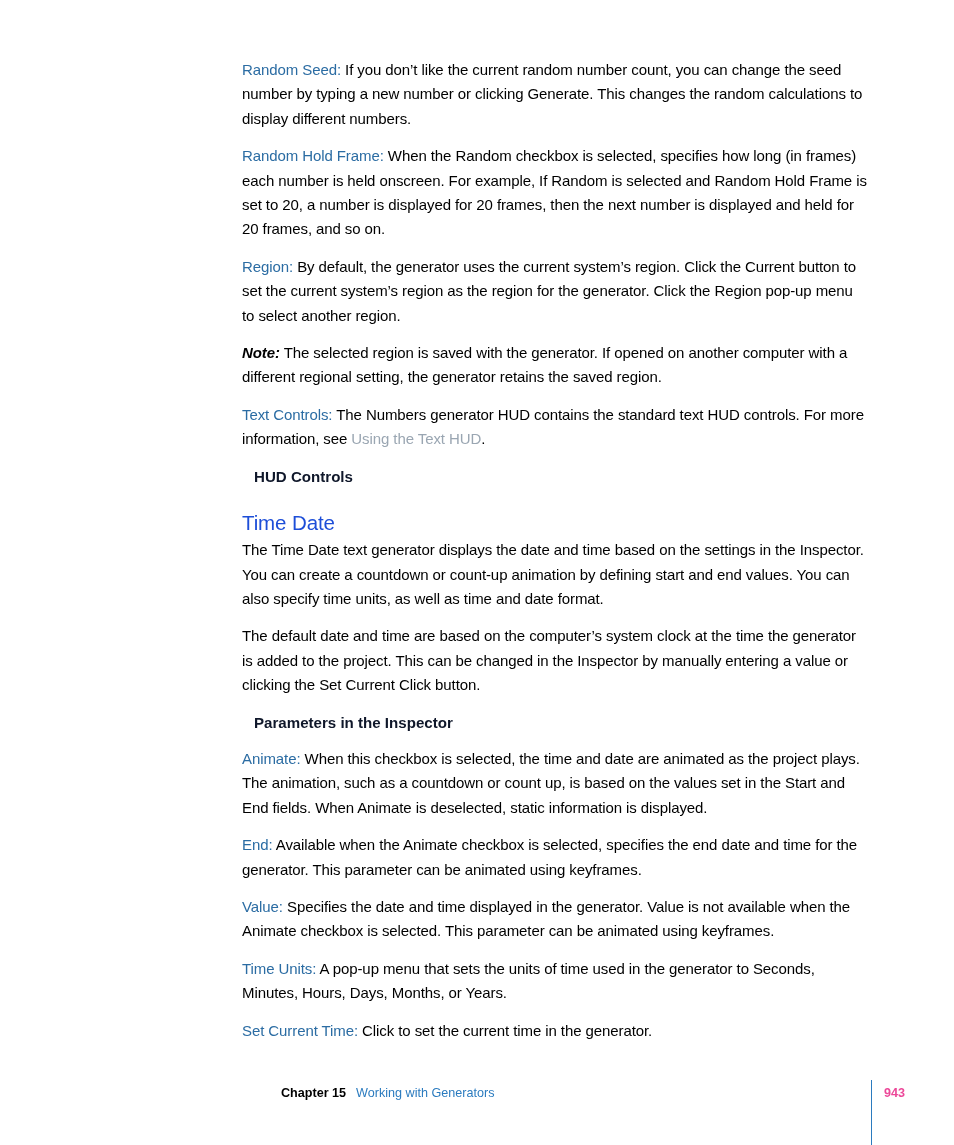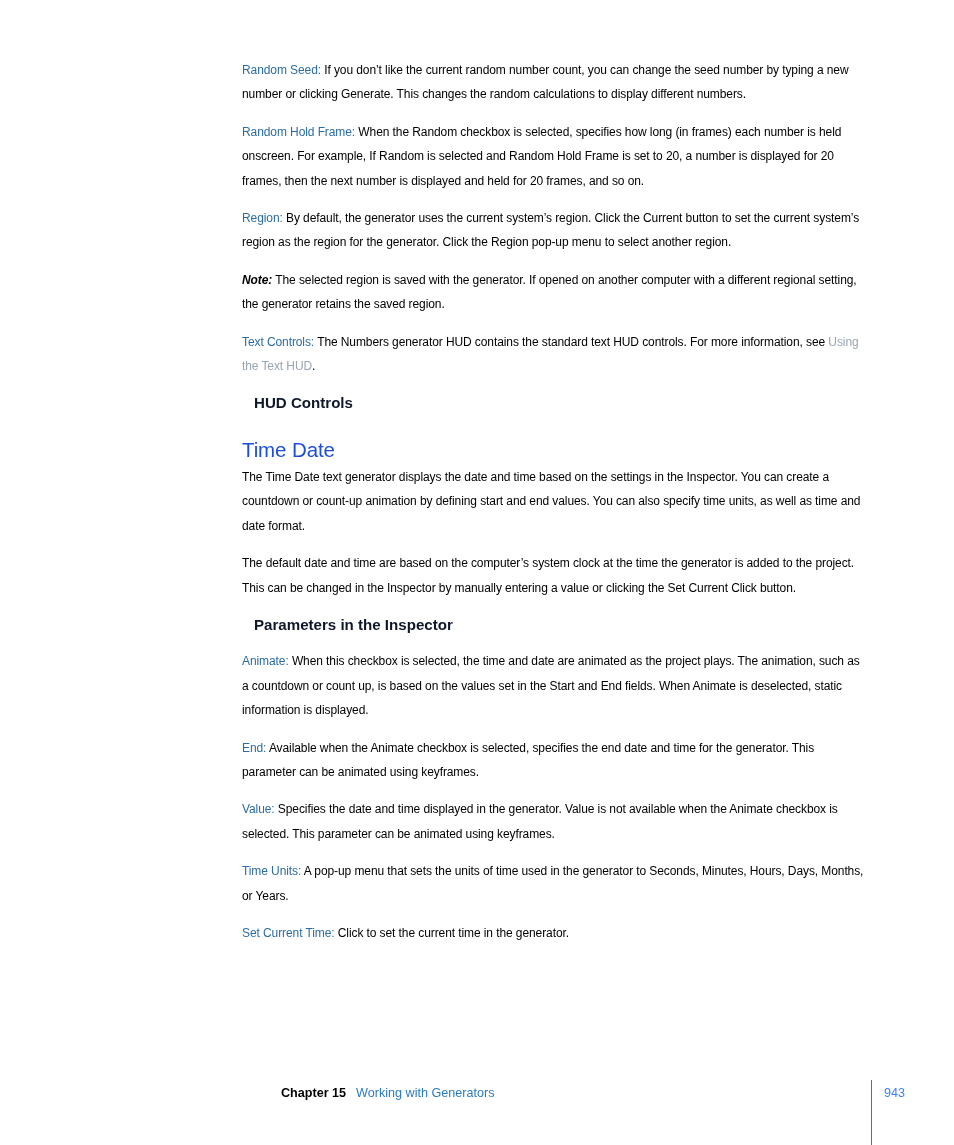--- a/index.html
+++ b/index.html
@@ -21,21 +21,21 @@
     height: 1145px;
   }
   .content {
     position: absolute;
     left: 242px;
     top: 58px;
     width: 633px;
   }
   p, .block {
     font-family: "Liberation Sans", sans-serif;
-    font-size: 12px;
+    font-size: 15px;
     line-height: 24.4px;
     color: #000000;
     margin: 0 7px 13px 0;
     text-align: left;
     letter-spacing: -0.09px;
   }
   .term {
     color: #2b6ca3;
     font-weight: normal;
   }
@@ -89,22 +89,22 @@
     color: #2b7bbf;
     margin-left: 10px;
   }
   .page-num {
     position: absolute;
     left: 884px;
     top: 1084px;
     font-family: "Liberation Sans", sans-serif;
     font-size: 12.6px;
     line-height: 18px;
-    font-weight: normal;
-    color: #3b82f6;
+    font-weight: bold;
+    color: #ec4899;
   }
   .rule {
     position: absolute;
     left: 871px;
     top: 1080px;
     width: 1px;
     height: 65px;
     background: #2b7bbf;
   }
 </style>

